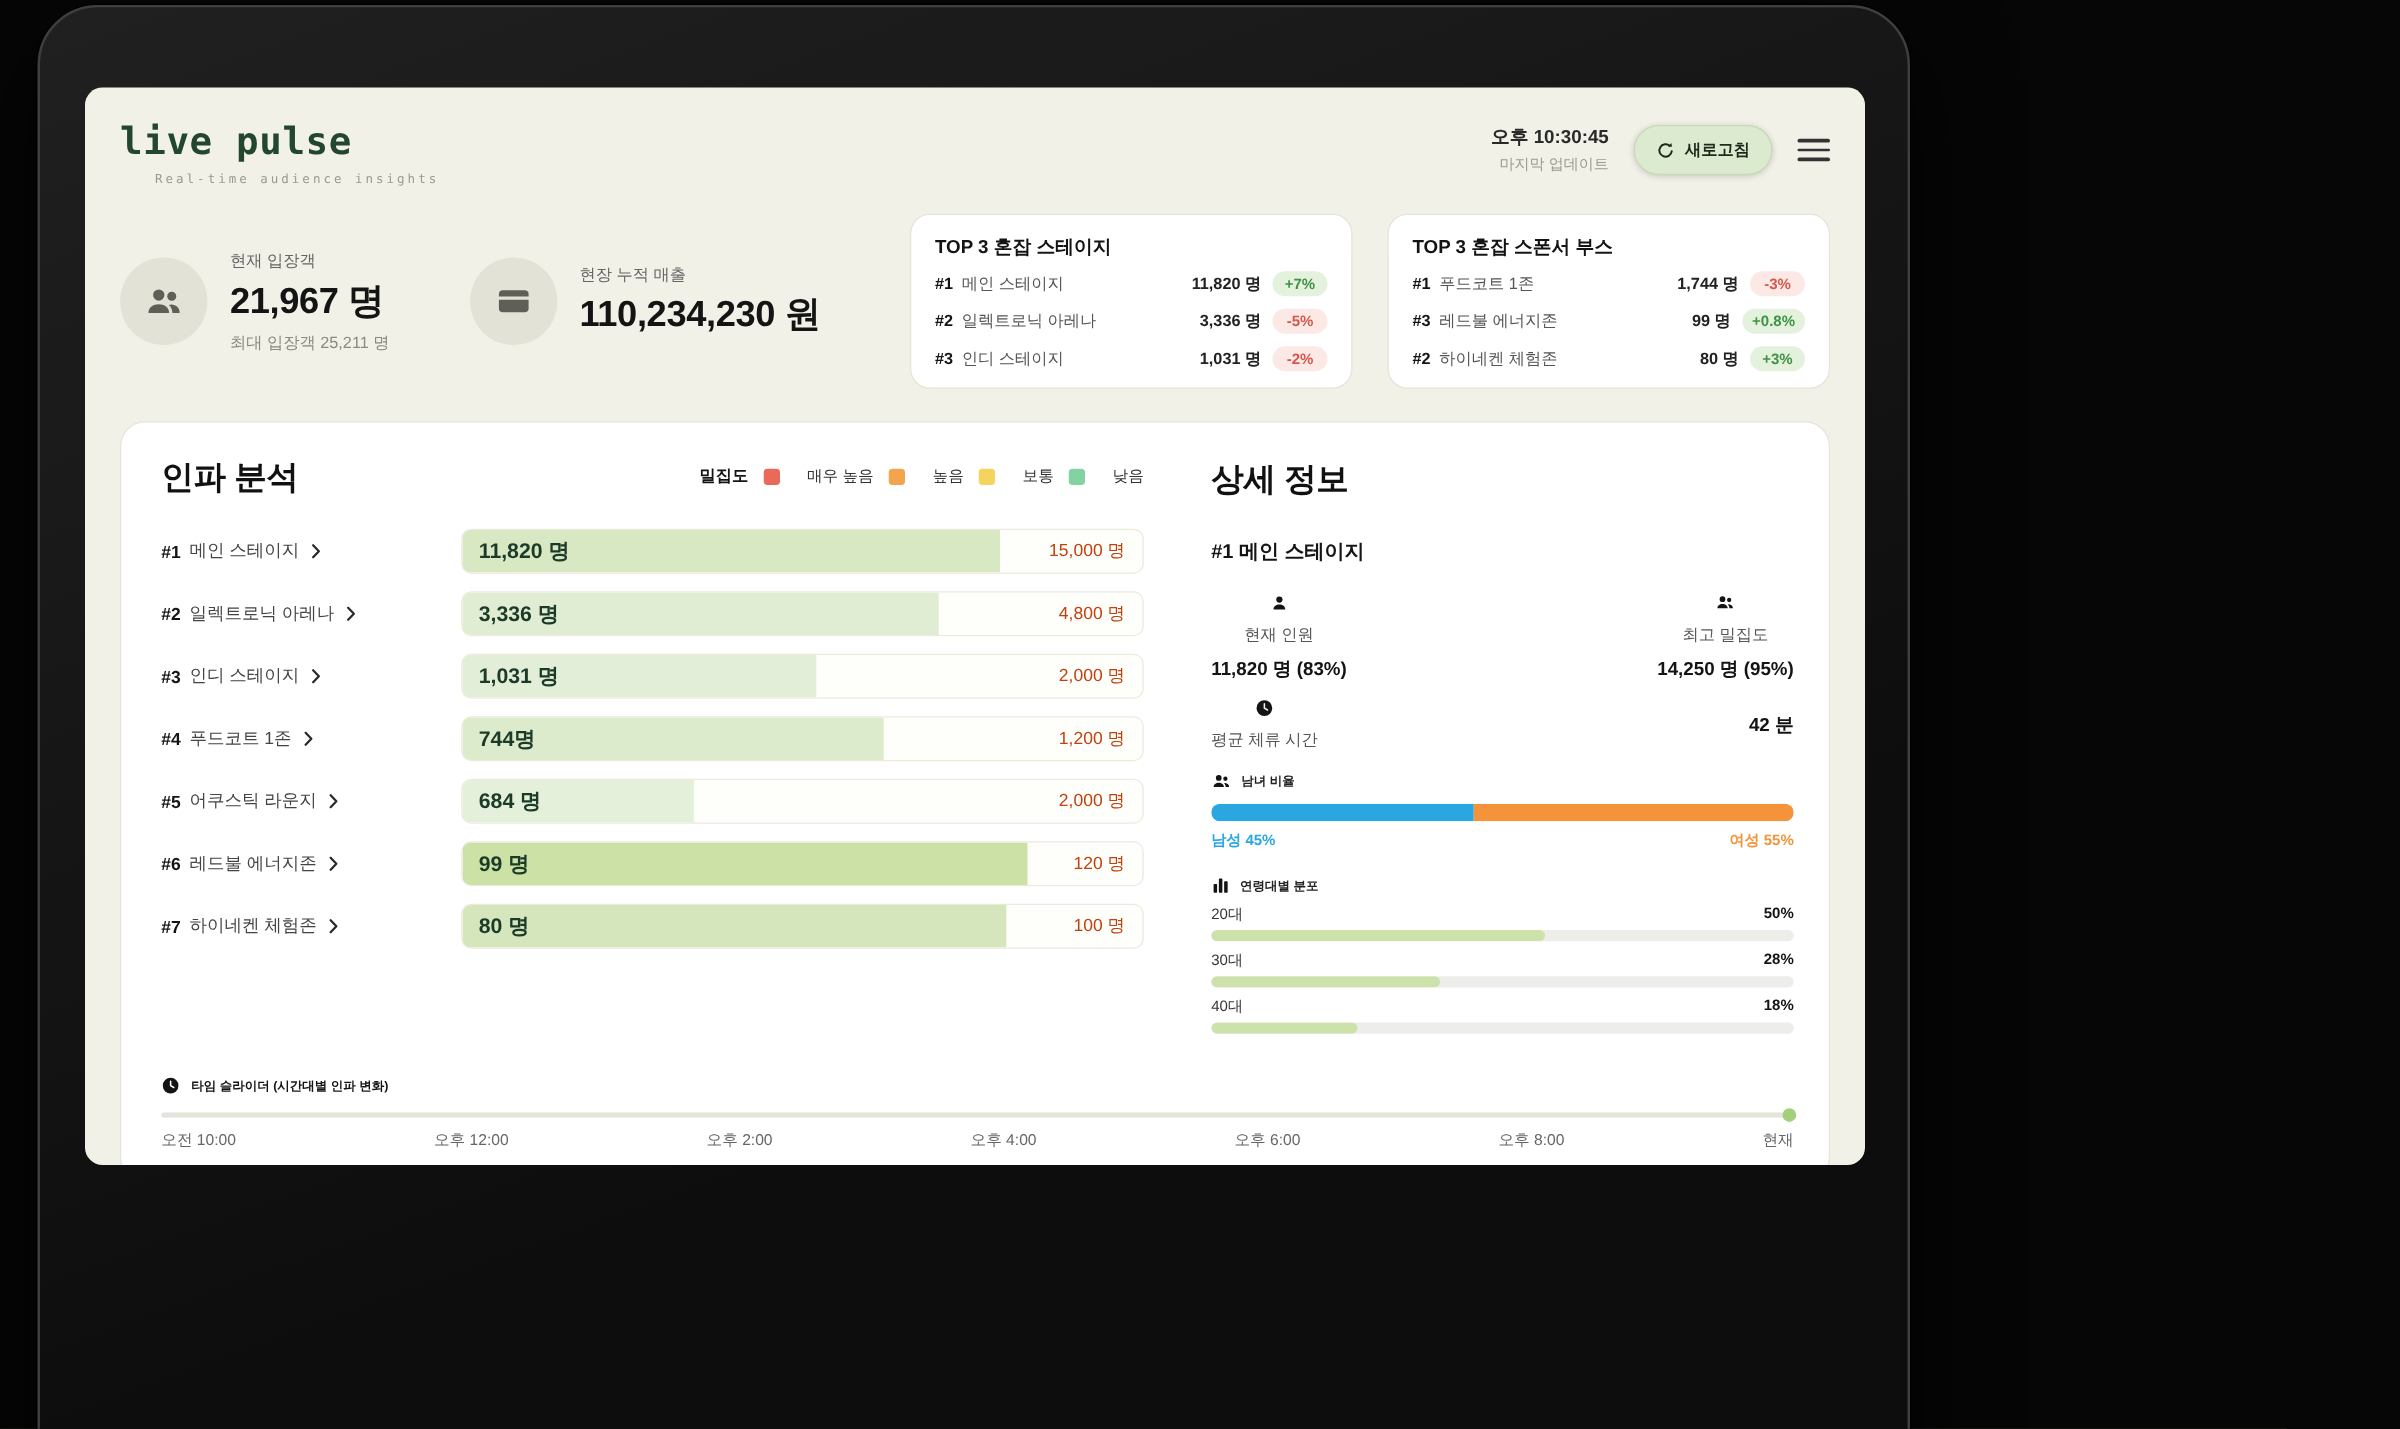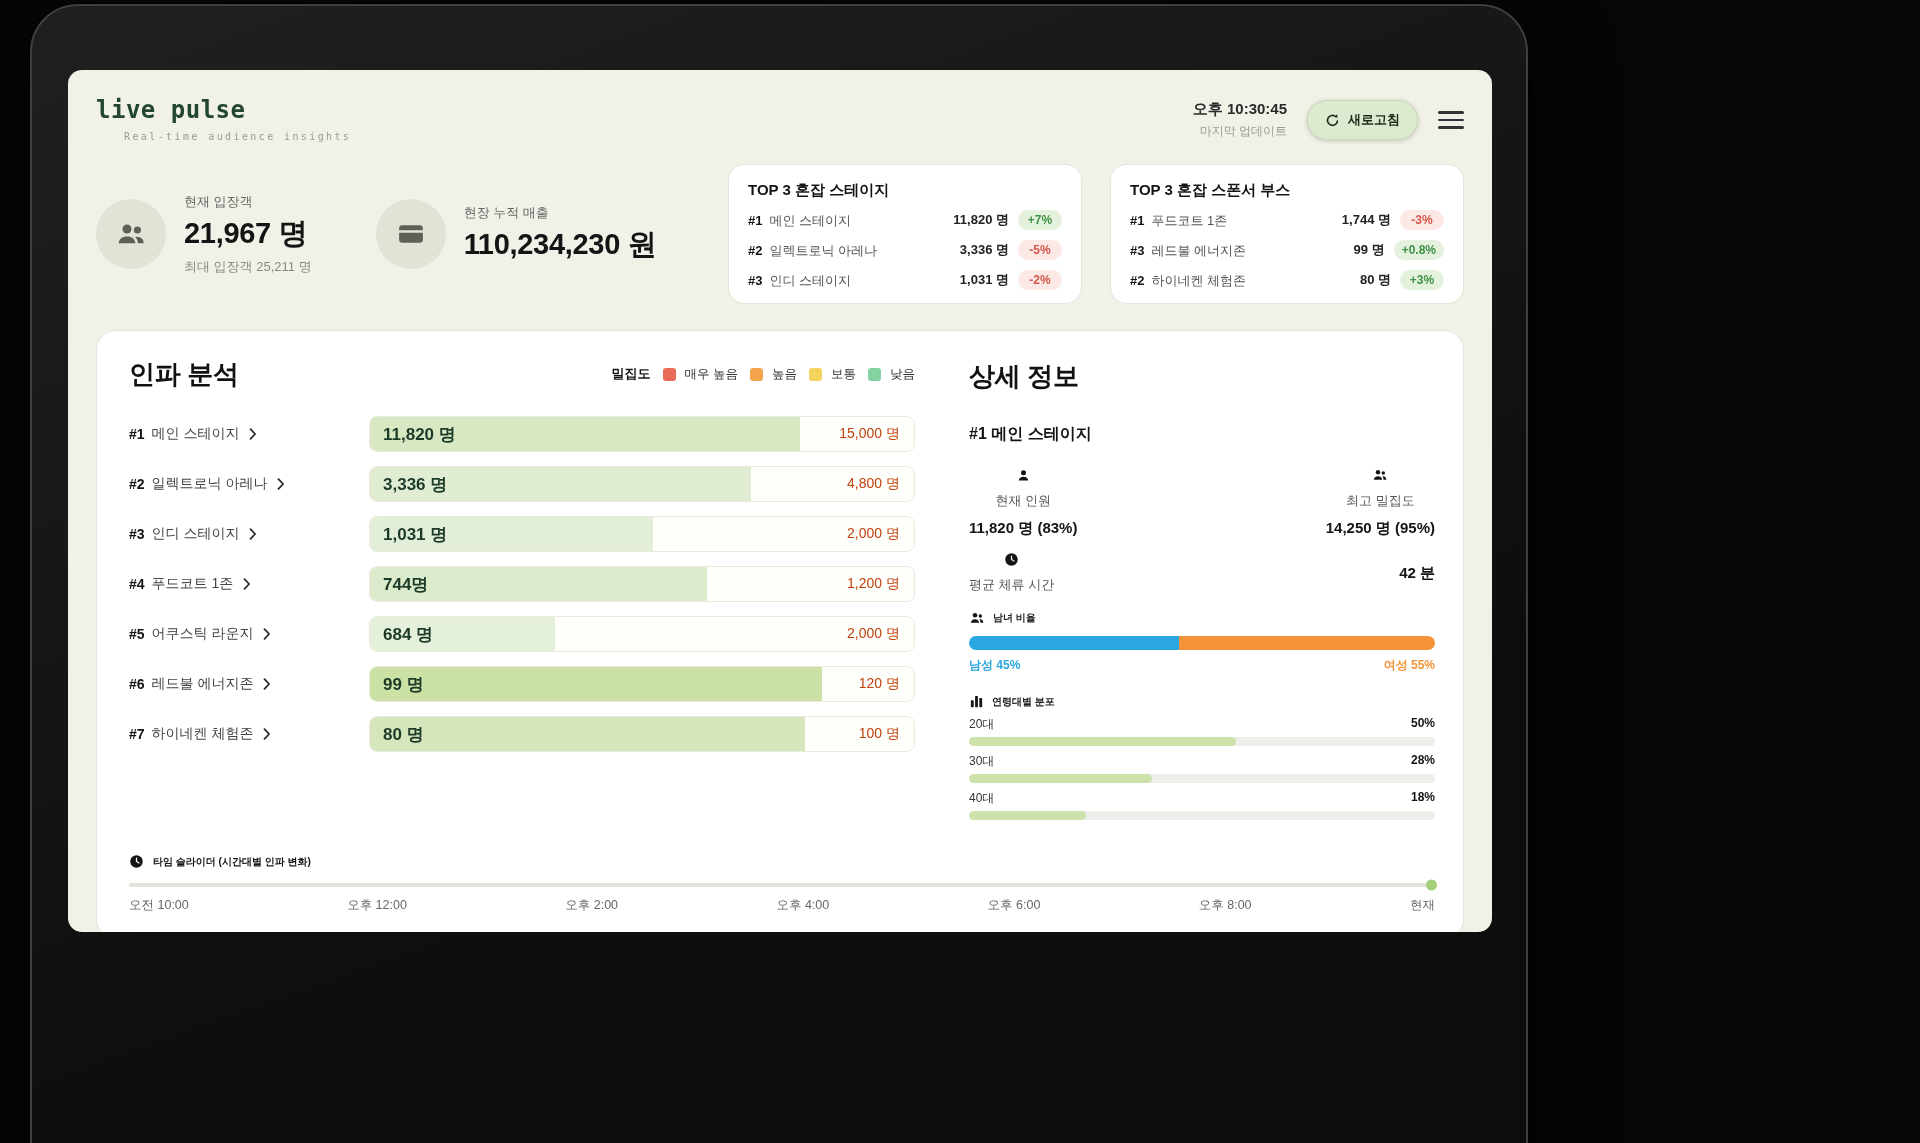--- a/index.html
+++ b/index.html
@@ -11,21 +11,21 @@
   
   .device-frame { position:absolute; left:30px; top:4px; width:1498px; height:1280px;
     background:linear-gradient(160deg,#202020,#0d0d0d 65%);
     border:2px solid #3f3f3f; border-radius:48px;
     box-shadow:0 0 0 1px #000, 0 30px 80px rgba(0,0,0,.85); }
   .screen { position:absolute; left:68px; top:70px; width:1424px; height:862px;
     background:#f1f1e8; border-radius:14px; padding:18px 28px 0 28px; overflow:hidden; }
 
   
   .hdr { display:flex; justify-content:space-between; align-items:flex-start; padding-top:8px; }
-  .logo { font-family:"DejaVu Sans Mono","Liberation Mono",monospace; font-size:24px; font-weight:700;
+  .logo { font-family:"DejaVu Sans Mono","Liberation Mono",monospace; font-size:30px; font-weight:700;
     color:#23462f; letter-spacing:.5px; }
   .tagline { font-family:"DejaVu Sans Mono","Liberation Mono",monospace; font-size:10px;
     letter-spacing:2.4px; color:#9b9b8d; margin-top:7px;padding-left:28px; }
   .hdr-right { display:flex; align-items:center; gap:20px; margin-top:4px; }
   .clock-block { text-align:right; }
   .clock { font-size:15px; font-weight:700; color:#2a2a2a; }
   .last-update { font-size:12px; color:#9a9a90; margin-top:4px; }
   .refresh-btn { display:flex; align-items:center; gap:8px; background:#dcebd0; border:1px solid #c6dab4;
     border-radius:999px; padding:10px 17px; font-size:13px; font-weight:700; color:#1c2a1c;
     cursor:pointer; box-shadow:0 1px 5px rgba(0,0,0,.18); font-family:inherit; }
@@ -55,21 +55,21 @@
 
   
   .main-card { margin-top:26px; background:#fff; border:1px solid #e5e5db; border-radius:20px;
     padding:28px 28px 24px 32px; display:grid; grid-template-columns:1fr 466px; column-gap:54px; }
   .section-title { font-size:26px; font-weight:800; color:#111; letter-spacing:-.3px; }
 
   
   .crowd-head { display:flex; justify-content:space-between; align-items:center; height:30px; }
   .legend { display:flex; align-items:center; gap:12px; }
   .legend-label { font-size:13px; font-weight:800; color:#141414; }
-  .legend-item { display:flex; align-items:center; gap:9px; font-size:12.5px; color:#333; }
+  .legend-item { display:flex; align-items:center; gap:22px; font-size:12.5px; color:#333; }
   .swatch { width:13px; height:13px; border-radius:3px; }
   .crowd-rows { margin-top:20px; }
   .crow { display:flex; align-items:center; height:50px; cursor:pointer; }
   .crow-label { width:240px; display:flex; align-items:center; }
   .crow-label .rank { font-size:14px; }
   .cname { font-size:14px; color:#444; margin-left:7px; }
   .chev { margin-left:10px; display:flex; }
   .ctrack { flex:1; position:relative; height:36px; background:#fefefb; border:1px solid #eceadd;
     border-radius:8px; overflow:hidden; }
   .cfill { position:absolute; left:0; top:0; bottom:0; }

